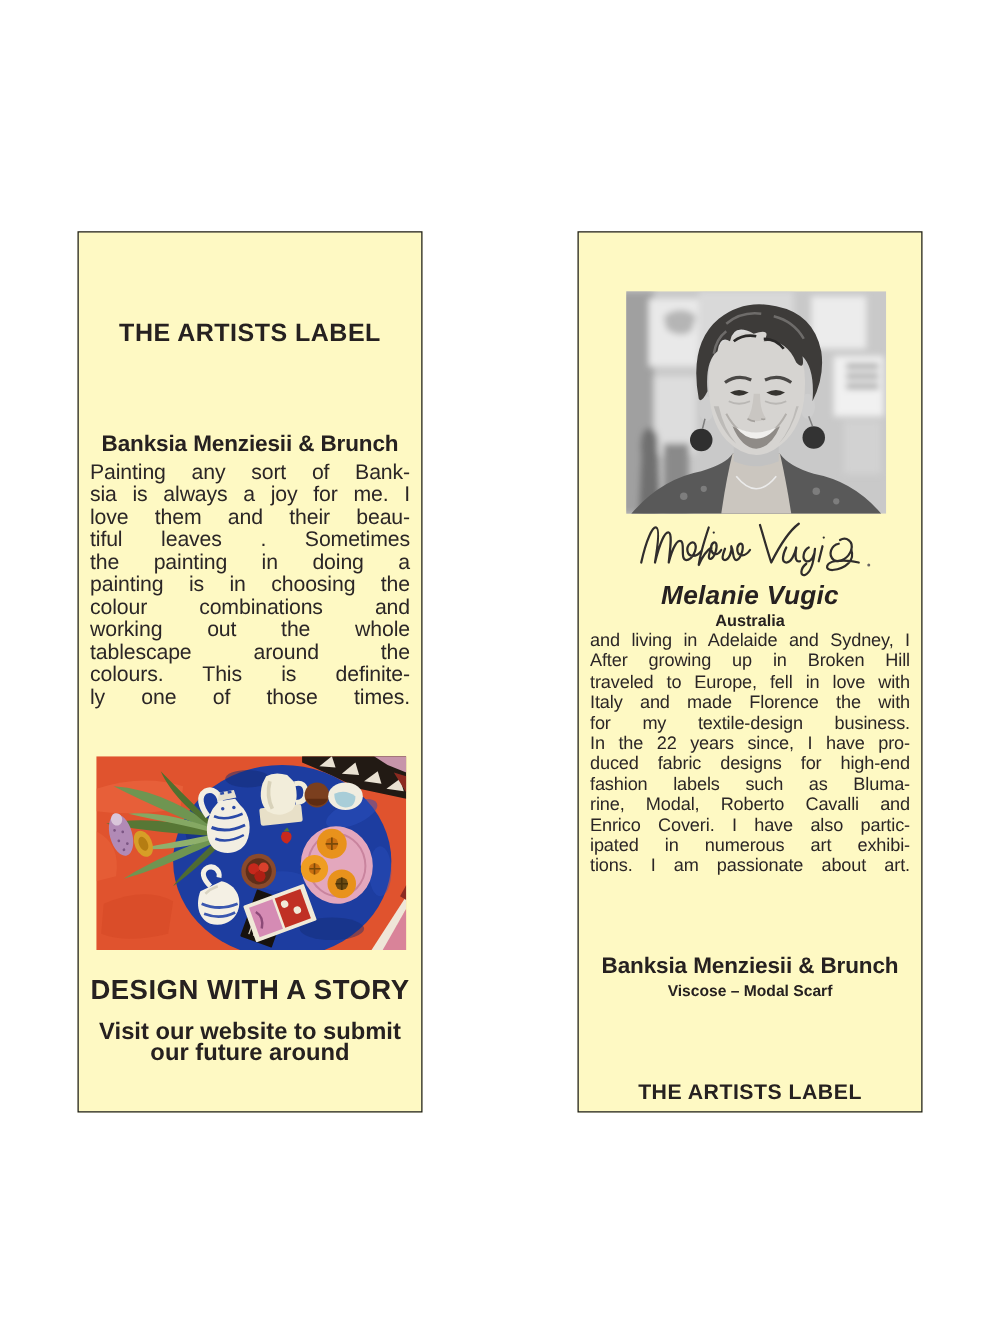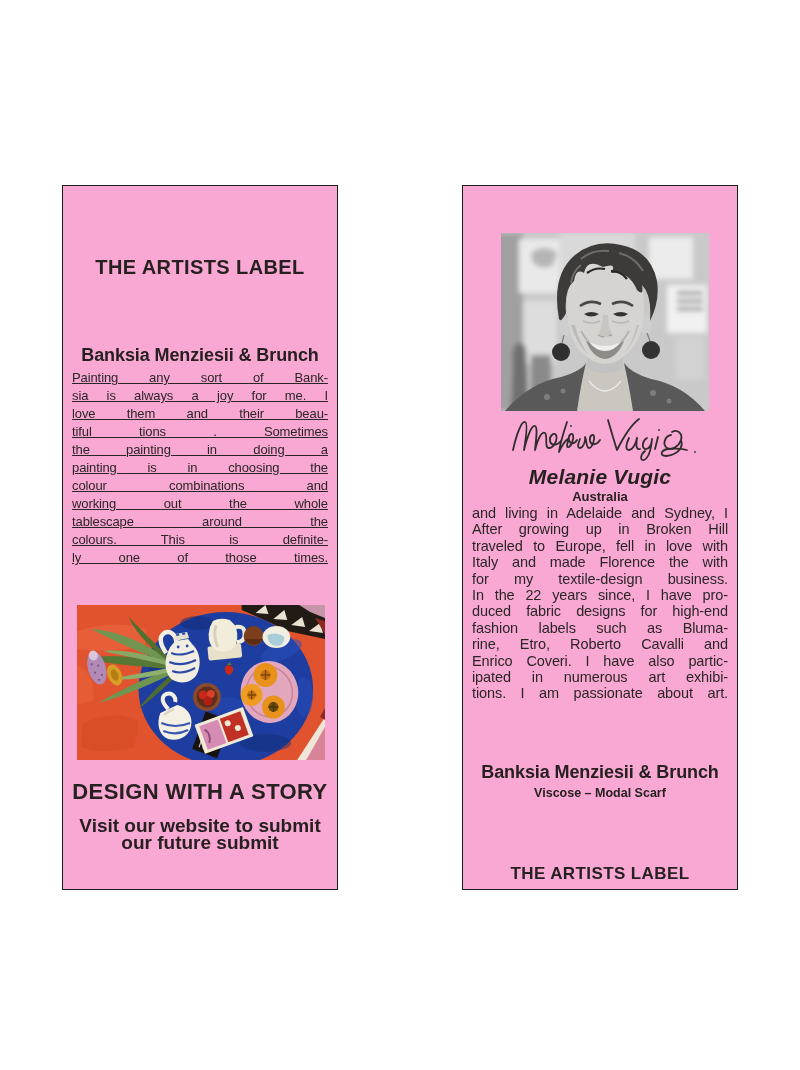--- a/index.html
+++ b/index.html
@@ -2,39 +2,39 @@
 <html><head>
 <meta charset="utf-8">
 <style>
   html,body { margin:0; padding:0; background:#ffffff; }
   #canvas {
     position:relative; width:800px; height:1070px; background:#ffffff;
     font-family:"Liberation Sans", sans-serif; color:#262120; overflow:hidden;
   }
   .card {
     position:absolute; top:185px; width:276px; height:705px;
-    background:#f9a8d4; border:1.5px solid #1c1c1c; box-sizing:border-box;
+    background:#fef9c3; border:1.5px solid #1c1c1c; box-sizing:border-box;
   }
   #card-left  { left:62px; }
   #card-right { left:462px; }
 
   .abs { position:absolute; left:0; right:0; }
   .center { text-align:center; }
 
   .brand-top {
     top:70px; font-size:20px; font-weight:700; letter-spacing:0.4px;
   }
   .product-heading {
     font-size:18px; font-weight:700; letter-spacing:-0.1px;
   }
   #card-left .product-heading { top:159px; }
 
   .story {
     top:183px; left:9px; right:9px;
-    font-size:13px; line-height:18px; letter-spacing:-0.1px; color:#2b2626;text-decoration:underline;
+    font-size:17px; line-height:18px; letter-spacing:-0.1px; color:#2b2626;
   }
   .jline { text-align:justify; text-align-last:justify; }
 
   .painting-wrap { position:absolute; top:419px; left:14px; width:248px; height:155px; }
   .painting-wrap svg { display:block; width:100%; height:100%; }
 
   .tagline { top:593px; font-size:22px; font-weight:700; letter-spacing:0.4px; }
   .cta { top:631px; font-size:19px; font-weight:700; line-height:17px; }
   .website { top:678px; font-size:15.5px; font-weight:700; letter-spacing:0.2px; }
 
@@ -64,21 +64,21 @@
   <div class="card" id="card-left">
 
     <div class="abs center brand-top">THE ARTISTS LABEL</div>
 
     <div class="abs center product-heading">Banksia Menziesii &amp; Brunch</div>
 
     <div class="abs story">
         <div class="jline">Painting any sort of Bank-</div>
         <div class="jline">sia is always a joy for me. I</div>
         <div class="jline">love them and their beau-</div>
-        <div class="jline">tiful tions . Sometimes</div>
+        <div class="jline">tiful leaves . Sometimes</div>
         <div class="jline">the painting in doing a</div>
         <div class="jline">painting is in choosing the</div>
         <div class="jline">colour combinations and</div>
         <div class="jline">working out the whole</div>
         <div class="jline">tablescape around the</div>
         <div class="jline">colours. This is definite-</div>
         <div class="jline">ly one of those times.</div>
       </div>
 
     <div class="painting-wrap">
@@ -196,21 +196,21 @@
         <path d="M85,118 Q99,124 114,118" stroke="#3a57b0" stroke-width="2.2" fill="none"></path>
         <path d="M87,126 Q100,131 112,125" stroke="#3a57b0" stroke-width="2.2" fill="none"></path>
         <path d="M88,110 Q92,106 98,104" stroke="#d9d4c2" stroke-width="2" fill="none"></path>
       </svg>
     </div>
 
     <div class="abs center tagline">DESIGN WITH A STORY</div>
 
     <div class="abs center cta">
         <div>Visit our website to submit</div>
-        <div>our future submit</div>
+        <div>our future around</div>
       </div>
 
   </div>
 
   <div class="card" id="card-right">
 
     <div class="photo-wrap">
       <svg viewBox="0 0 208 178" preserveAspectRatio="none">
         <defs>
           <filter id="pblur" x="-20%" y="-20%" width="140%" height="140%">
@@ -302,21 +302,21 @@
 
     <div class="abs bio">
         <div class="jline">and living in Adelaide and Sydney, I</div>
         <div class="jline">After growing up in Broken Hill</div>
         <div class="jline">traveled to Europe, fell in love with</div>
         <div class="jline">Italy and made Florence the with</div>
         <div class="jline">for my textile-design business.</div>
         <div class="jline">In the 22 years since, I have pro-</div>
         <div class="jline">duced fabric designs for high-end</div>
         <div class="jline">fashion labels such as Bluma-</div>
-        <div class="jline">rine, Etro, Roberto Cavalli and</div>
+        <div class="jline">rine, Modal, Roberto Cavalli and</div>
         <div class="jline">Enrico Coveri. I have also partic-</div>
         <div class="jline">ipated in numerous art exhibi-</div>
         <div class="jline">tions. I am passionate about art.</div>
       </div>
 
     <div class="abs center product-heading">Banksia Menziesii &amp; Brunch</div>
 
     <div class="abs center material">Viscose – Modal Scarf</div>
 
     <div class="abs center brand-bottom">THE ARTISTS LABEL</div>

